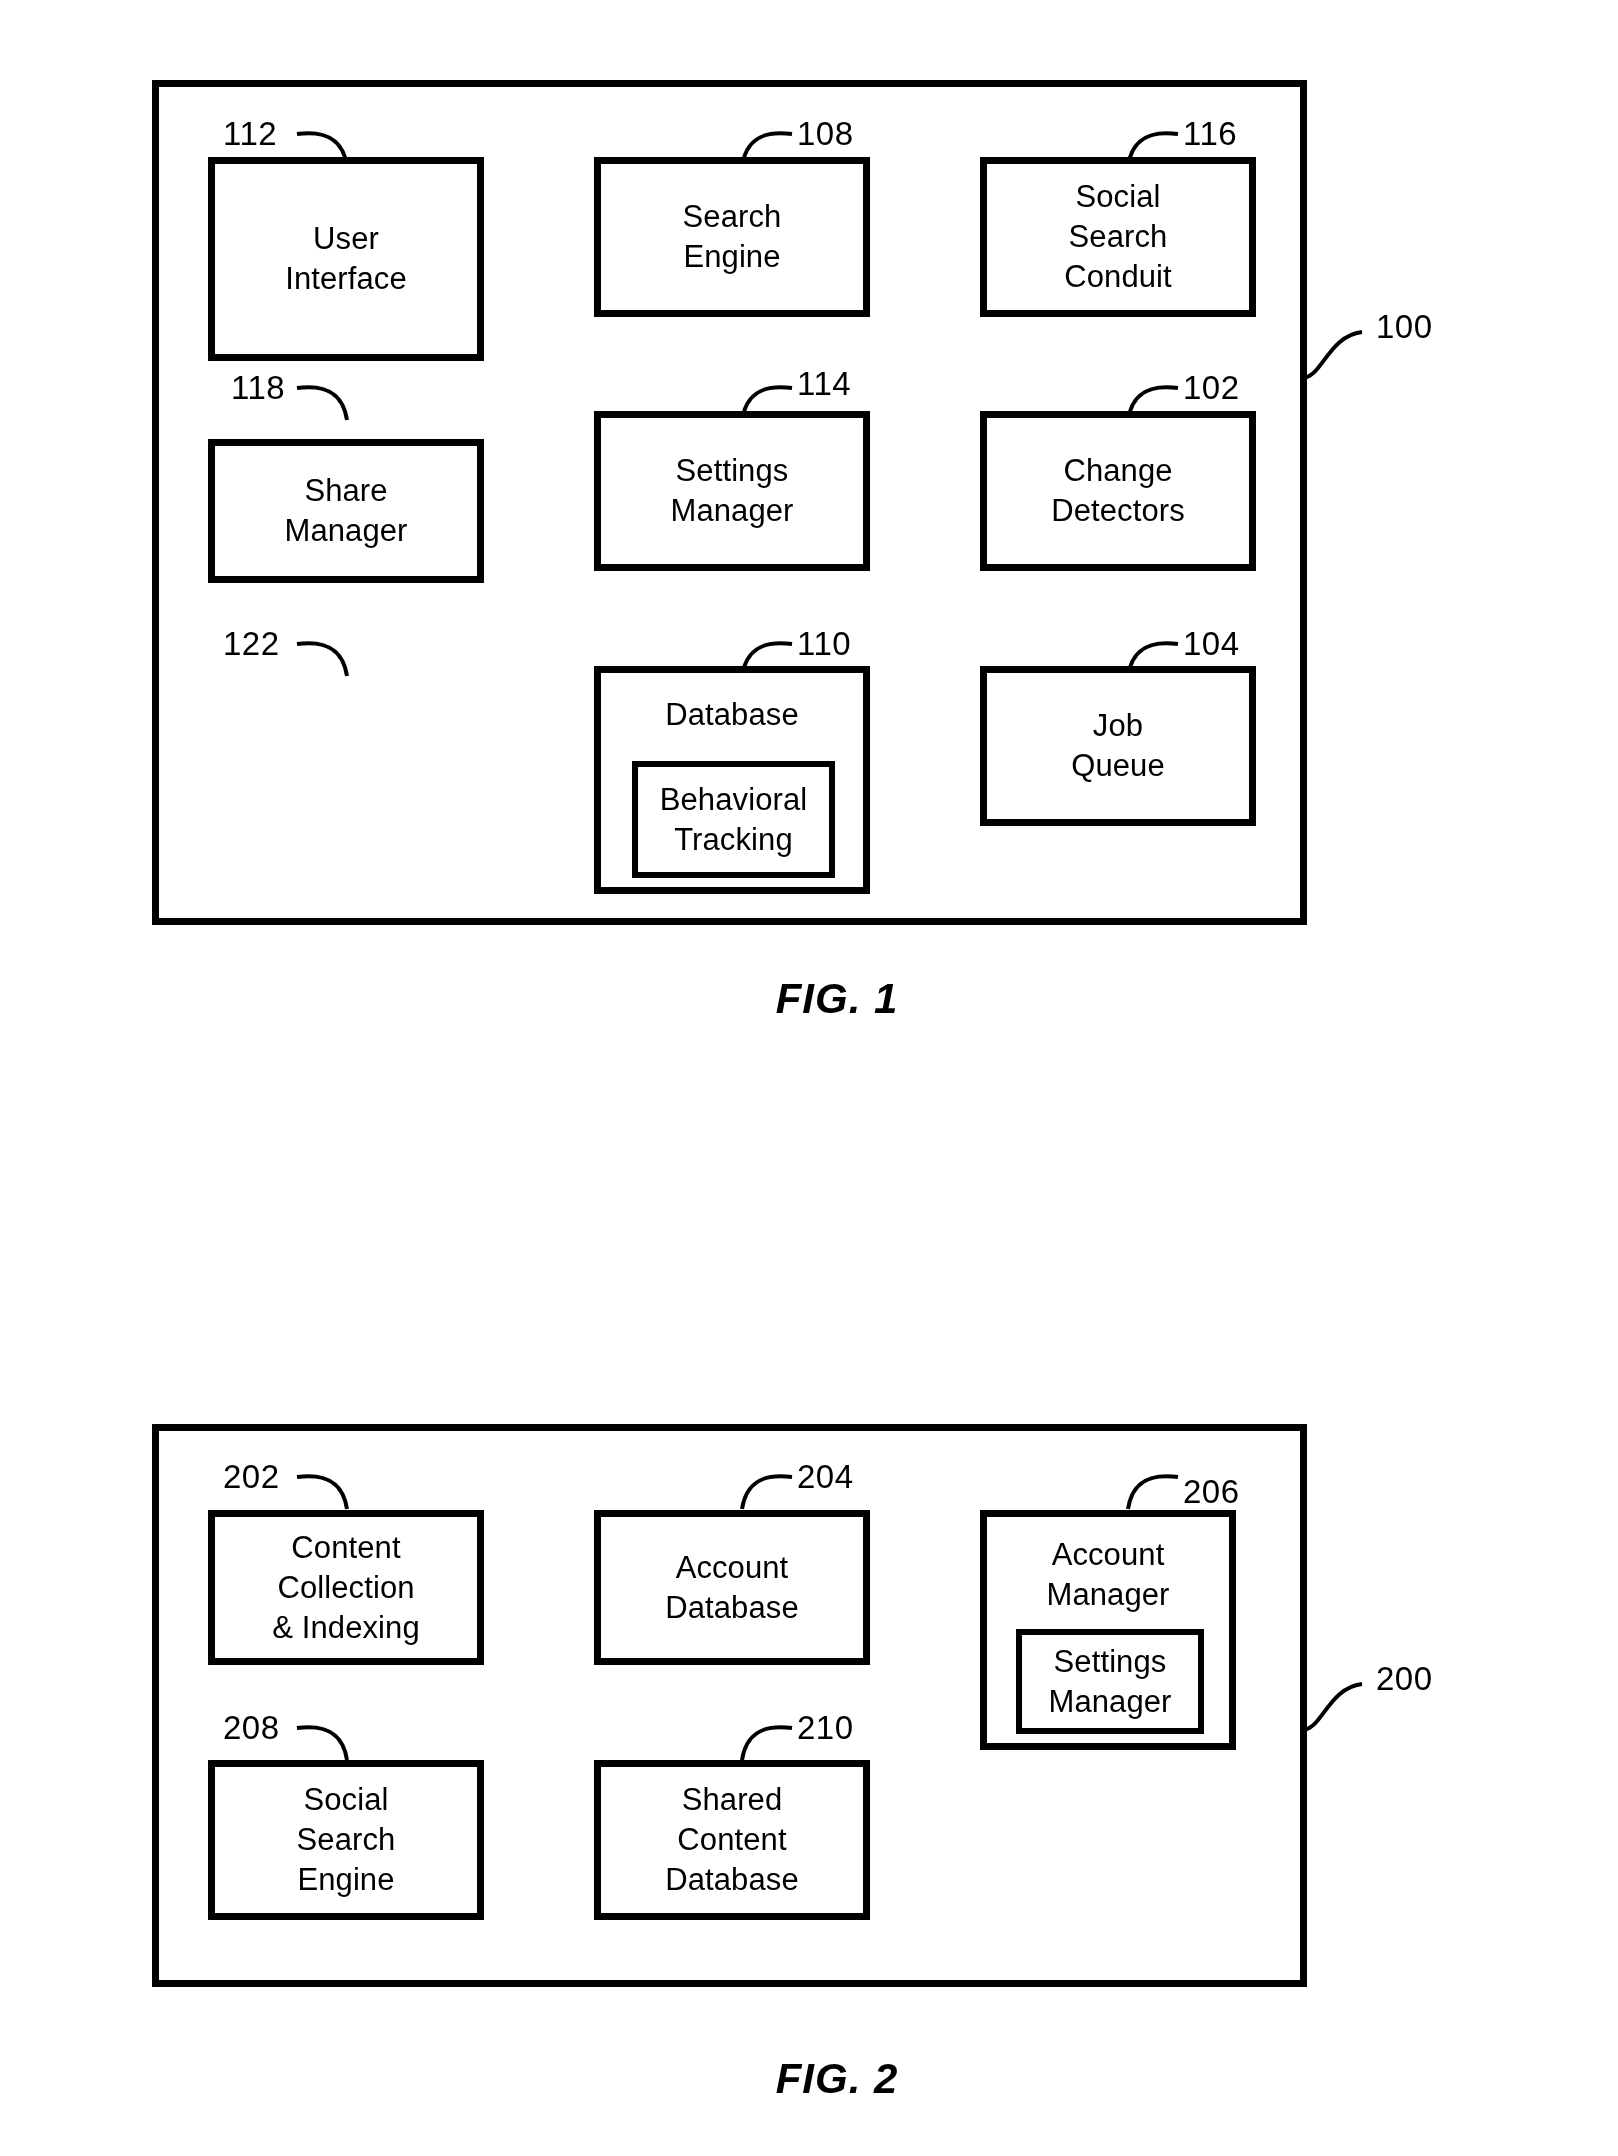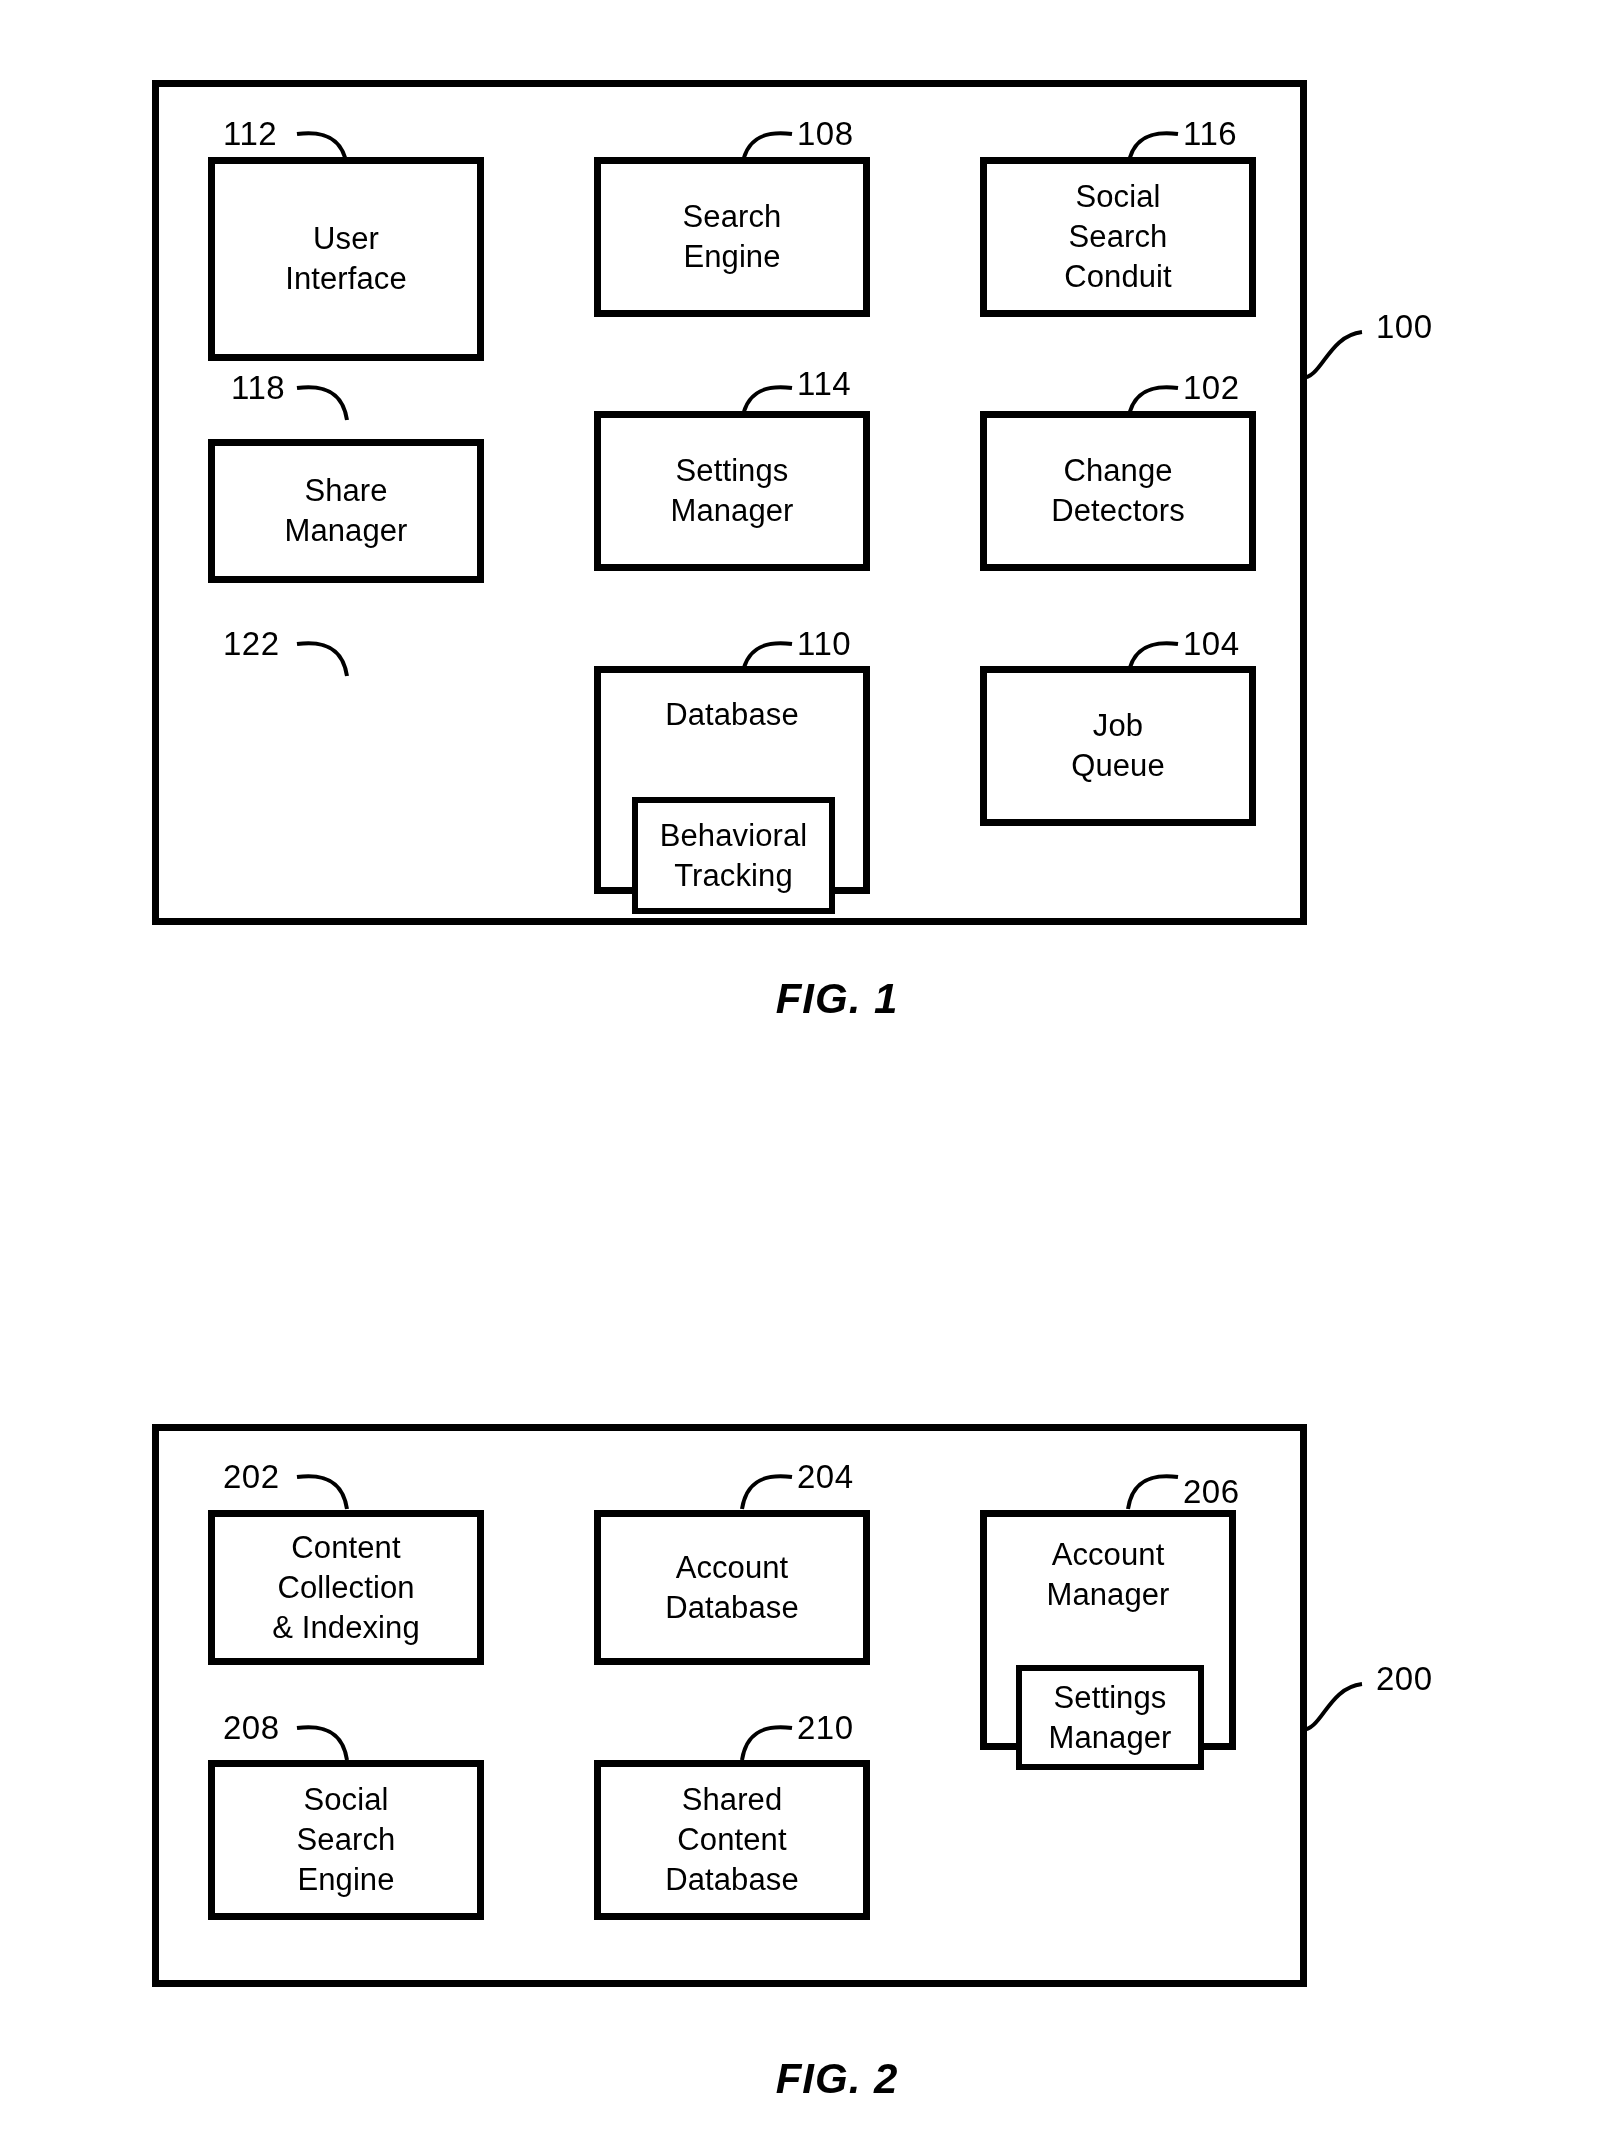--- a/index.html
+++ b/index.html
@@ -58,21 +58,20 @@
   
   .inner-box {
     position: absolute;
     border: 6px solid #000;
     background: #fff;
     box-sizing: border-box;
     display: flex;
     align-items: center;
     justify-content: center;
     text-align: center;
-    margin-top: 36px;
   }
 
   
   .ref-num {
     position: absolute;
     font-size: 33px;
     line-height: 33px;
     font-family: "Liberation Sans", sans-serif;
     letter-spacing: 0.5px;
     white-space: nowrap;

